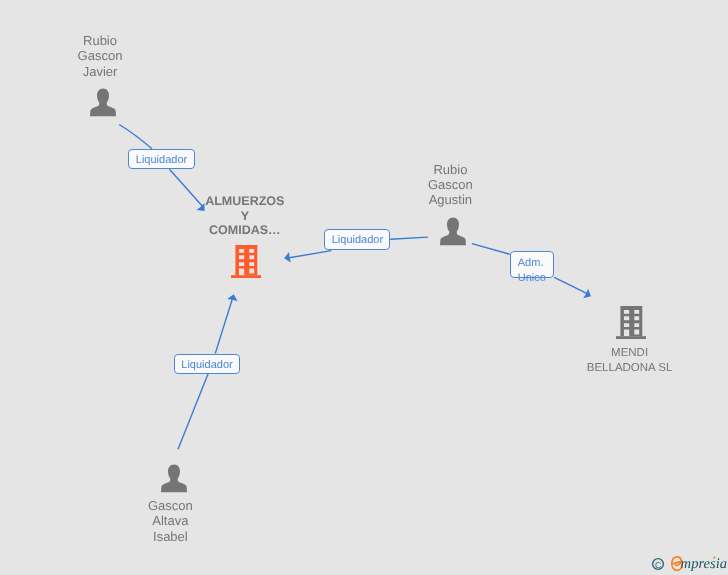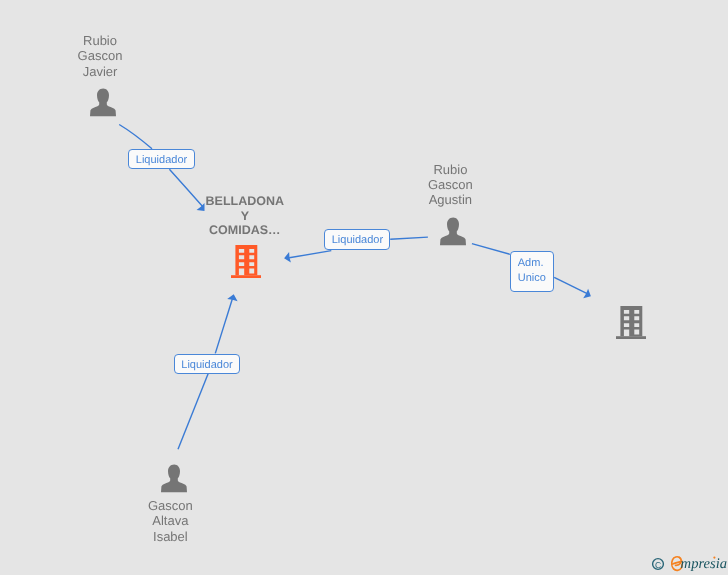--- a/index.html
+++ b/index.html
@@ -45,55 +45,57 @@
     </g>
   </svg>
 
   <div class="node-label" style="left:59px;top:33px;width:82px;">Rubio
 Gascon
 Javier</div>
   <svg class="icon" width="28" height="29" viewBox="0 0 28 29" style="left:88.5px;top:88.4px;">
     <path fill="#757575" d="M14.2,0.4 C17.6,0.4 20.0,3.2 20.0,7.2 C20.0,10.8 18.6,13.6 17.8,14.3 L17.8,16.4 C18.1,17.5 19.4,18.2 21.6,19.0 C25.0,20.2 26.3,21.6 26.6,22.6 L27.0,28.3 L1.0,28.3 L1.4,22.6 C1.7,21.6 3.0,20.2 6.4,19.0 C8.6,18.2 9.9,17.5 10.2,16.4 L10.2,14.3 C9.4,13.6 8.0,10.8 8.0,7.2 C8.0,3.2 10.4,0.4 14.2,0.4 Z"></path>
   </svg>
 
-  <div class="node-label bold" style="left:184.8px;top:194.2px;width:120px;">BELLADONA
+  <div class="node-label bold" style="left:184.8px;top:194.2px;width:120px;">ALMUERZOS
 Y
 COMIDAS…</div>
   <svg class="icon" width="30.5" height="33" viewBox="0 0 30.5 33" style="left:230.9px;top:245.3px;">
     <g fill="#ff5a28">
       <path fill-rule="evenodd" d="M4.4,0 H26.3 V30.2 H4.4 Z M7.9,4.0 H13.2 V7.8 H7.9 Z M18.3,4.0 H23.2 V7.8 H18.3 Z M7.9,10.3 H13.2 V14.2 H7.9 Z M18.3,10.3 H23.2 V14.2 H18.3 Z M7.9,17.2 H13.2 V21.1 H7.9 Z M18.3,17.2 H23.2 V21.1 H18.3 Z M7.9,23.5 H13.2 V30.2 H7.9 Z M18.3,23.5 H23.2 V28.4 H18.3 Z"></path>
       <rect x="0" y="30.2" width="30.5" height="2.8"></rect>
     </g>
   </svg>
 
   <div class="node-label" style="left:409.4px;top:161.6px;width:82px;">Rubio
 Gascon
 Agustin</div>
   <svg class="icon" width="28" height="29" viewBox="0 0 28 29" style="left:438.6px;top:217.2px;">
     <path fill="#757575" d="M14.2,0.4 C17.6,0.4 20.0,3.2 20.0,7.2 C20.0,10.8 18.6,13.6 17.8,14.3 L17.8,16.4 C18.1,17.5 19.4,18.2 21.6,19.0 C25.0,20.2 26.3,21.6 26.6,22.6 L27.0,28.3 L1.0,28.3 L1.4,22.6 C1.7,21.6 3.0,20.2 6.4,19.0 C8.6,18.2 9.9,17.5 10.2,16.4 L10.2,14.3 C9.4,13.6 8.0,10.8 8.0,7.2 C8.0,3.2 10.4,0.4 14.2,0.4 Z"></path>
   </svg>
 
+  <div class="node-label small" style="left:564.6px;top:345.7px;width:130px;">MENDI
+BELLADONA SL</div>
   <svg class="icon" width="30.5" height="33" viewBox="0 0 30.5 33" style="left:615.8px;top:306.0px;">
     <g fill="#757575">
       <path fill-rule="evenodd" d="M4.4,0 H26.3 V30.2 H4.4 Z M7.9,4.0 H13.2 V7.8 H7.9 Z M18.3,4.0 H23.2 V7.8 H18.3 Z M7.9,10.3 H13.2 V14.2 H7.9 Z M18.3,10.3 H23.2 V14.2 H18.3 Z M7.9,17.2 H13.2 V21.1 H7.9 Z M18.3,17.2 H23.2 V21.1 H18.3 Z M7.9,23.5 H13.2 V30.2 H7.9 Z M18.3,23.5 H23.2 V28.4 H18.3 Z"></path>
       <rect x="0" y="30.2" width="30.5" height="2.8"></rect>
     </g>
   </svg>
 
   <div class="node-label" style="left:129.4px;top:498.2px;width:82px;">Gascon
 Altava
 Isabel</div>
   <svg class="icon" width="28" height="29" viewBox="0 0 28 29" style="left:159.5px;top:464.3px;">
     <path fill="#757575" d="M14.2,0.4 C17.6,0.4 20.0,3.2 20.0,7.2 C20.0,10.8 18.6,13.6 17.8,14.3 L17.8,16.4 C18.1,17.5 19.4,18.2 21.6,19.0 C25.0,20.2 26.3,21.6 26.6,22.6 L27.0,28.3 L1.0,28.3 L1.4,22.6 C1.7,21.6 3.0,20.2 6.4,19.0 C8.6,18.2 9.9,17.5 10.2,16.4 L10.2,14.3 C9.4,13.6 8.0,10.8 8.0,7.2 C8.0,3.2 10.4,0.4 14.2,0.4 Z"></path>
   </svg>
 
   <div class="edge-label" style="left:128.4px;top:148.7px;width:66.2px;height:20.3px;justify-content:center;padding-top:2.6px;">Liquidador</div>
   <div class="edge-label" style="left:324.3px;top:229.3px;width:66.2px;height:20.3px;justify-content:center;padding-top:2.6px;">Liquidador</div>
   <div class="edge-label" style="left:173.9px;top:353.6px;width:66.2px;height:20.3px;justify-content:center;padding-top:2.6px;">Liquidador</div>
-  <div class="edge-label" style="left:510.2px;top:251.2px;width:43.8px;height:41px;padding-left:6.6px;padding-top:3.6px;align-items:flex-start;line-height:15.2px;">Adm.
+  <div class="edge-label" style="left:510.2px;top:251.2px;width:43.8px;height:27px;padding-left:6.6px;padding-top:3.6px;align-items:flex-start;line-height:15.2px;">Adm.
 Unico</div>
 
   <svg class="wm" width="95" height="30" viewBox="645 545 95 30" style="left:645px;top:545px;">
     <g>
       <circle cx="658" cy="564" r="5.4" fill="none" stroke="#2a6678" stroke-width="1.4"></circle>
       <text x="658" y="567.6" font-family="Liberation Sans, sans-serif" font-size="8.6" fill="#2a6678" text-anchor="middle">C</text>
     </g>
     <g fill="none" stroke="#f58220" stroke-width="1.7" stroke-linecap="round" transform="rotate(-8 677 563.5)">
       <path d="M680.3,557.9 C678.4,556.2 674.9,556.4 673.2,559.0 C671.4,561.8 671.3,566.0 672.9,568.4 C674.6,570.9 678.6,571.0 680.5,568.7 C681.4,567.6 681.8,566.4 681.6,565.4"></path>
       <path d="M680.3,557.9 C682.0,559.4 682.2,562.0 680.5,563.8 C679.1,565.2 677.0,565.6 675.3,565.2"></path>

